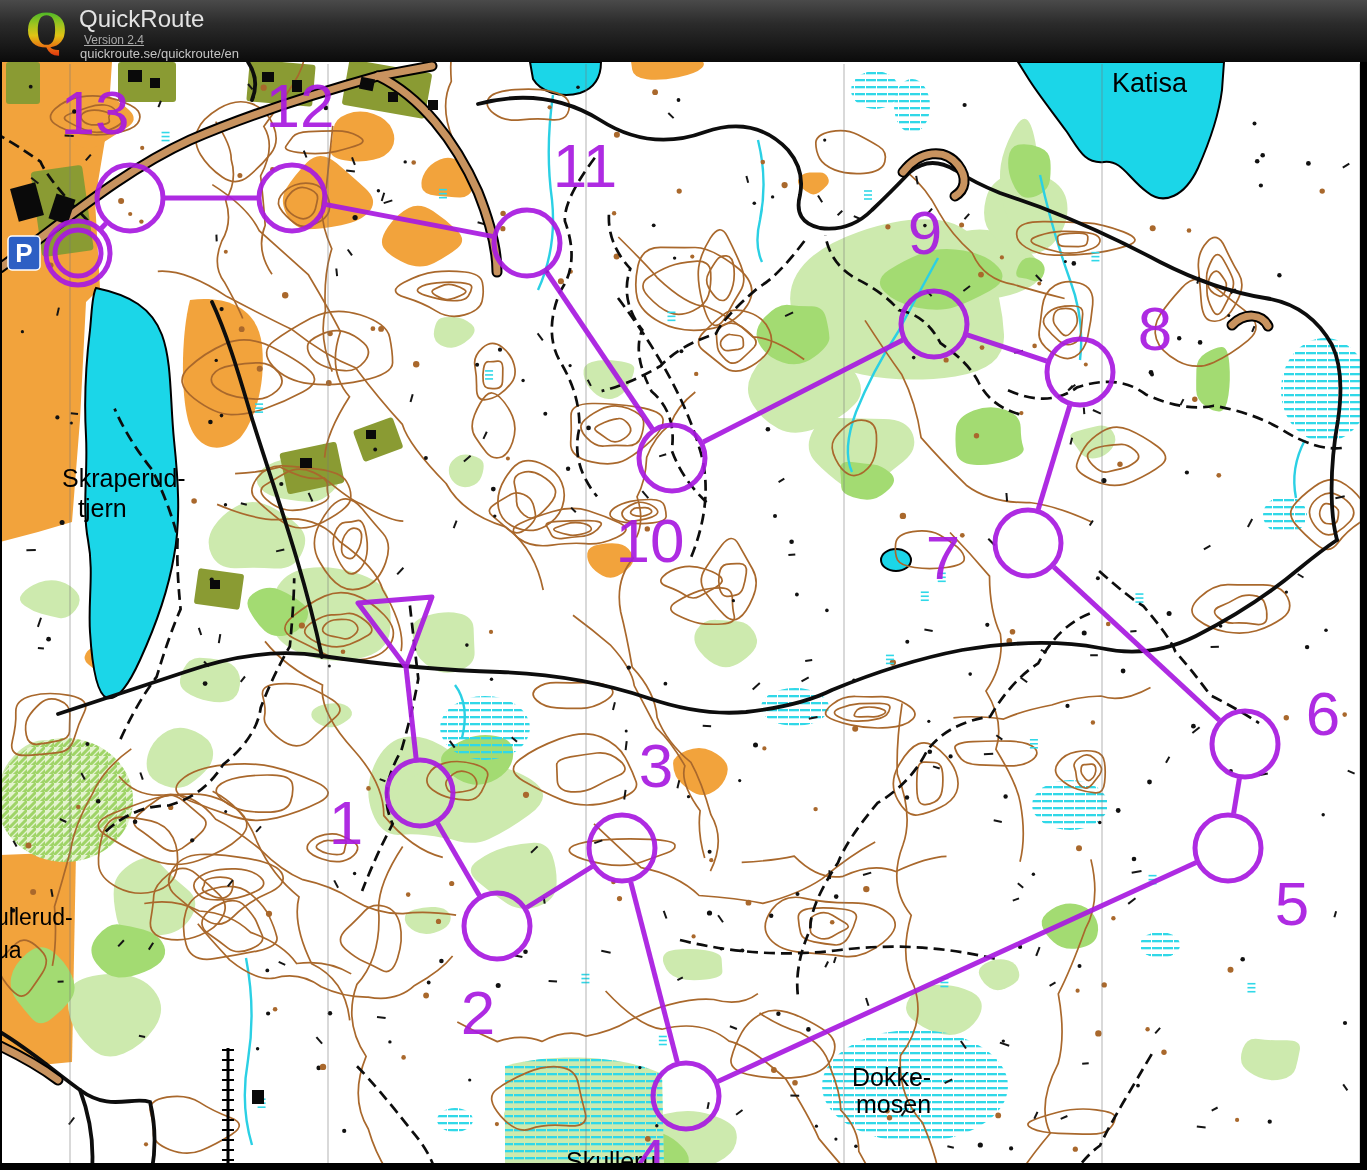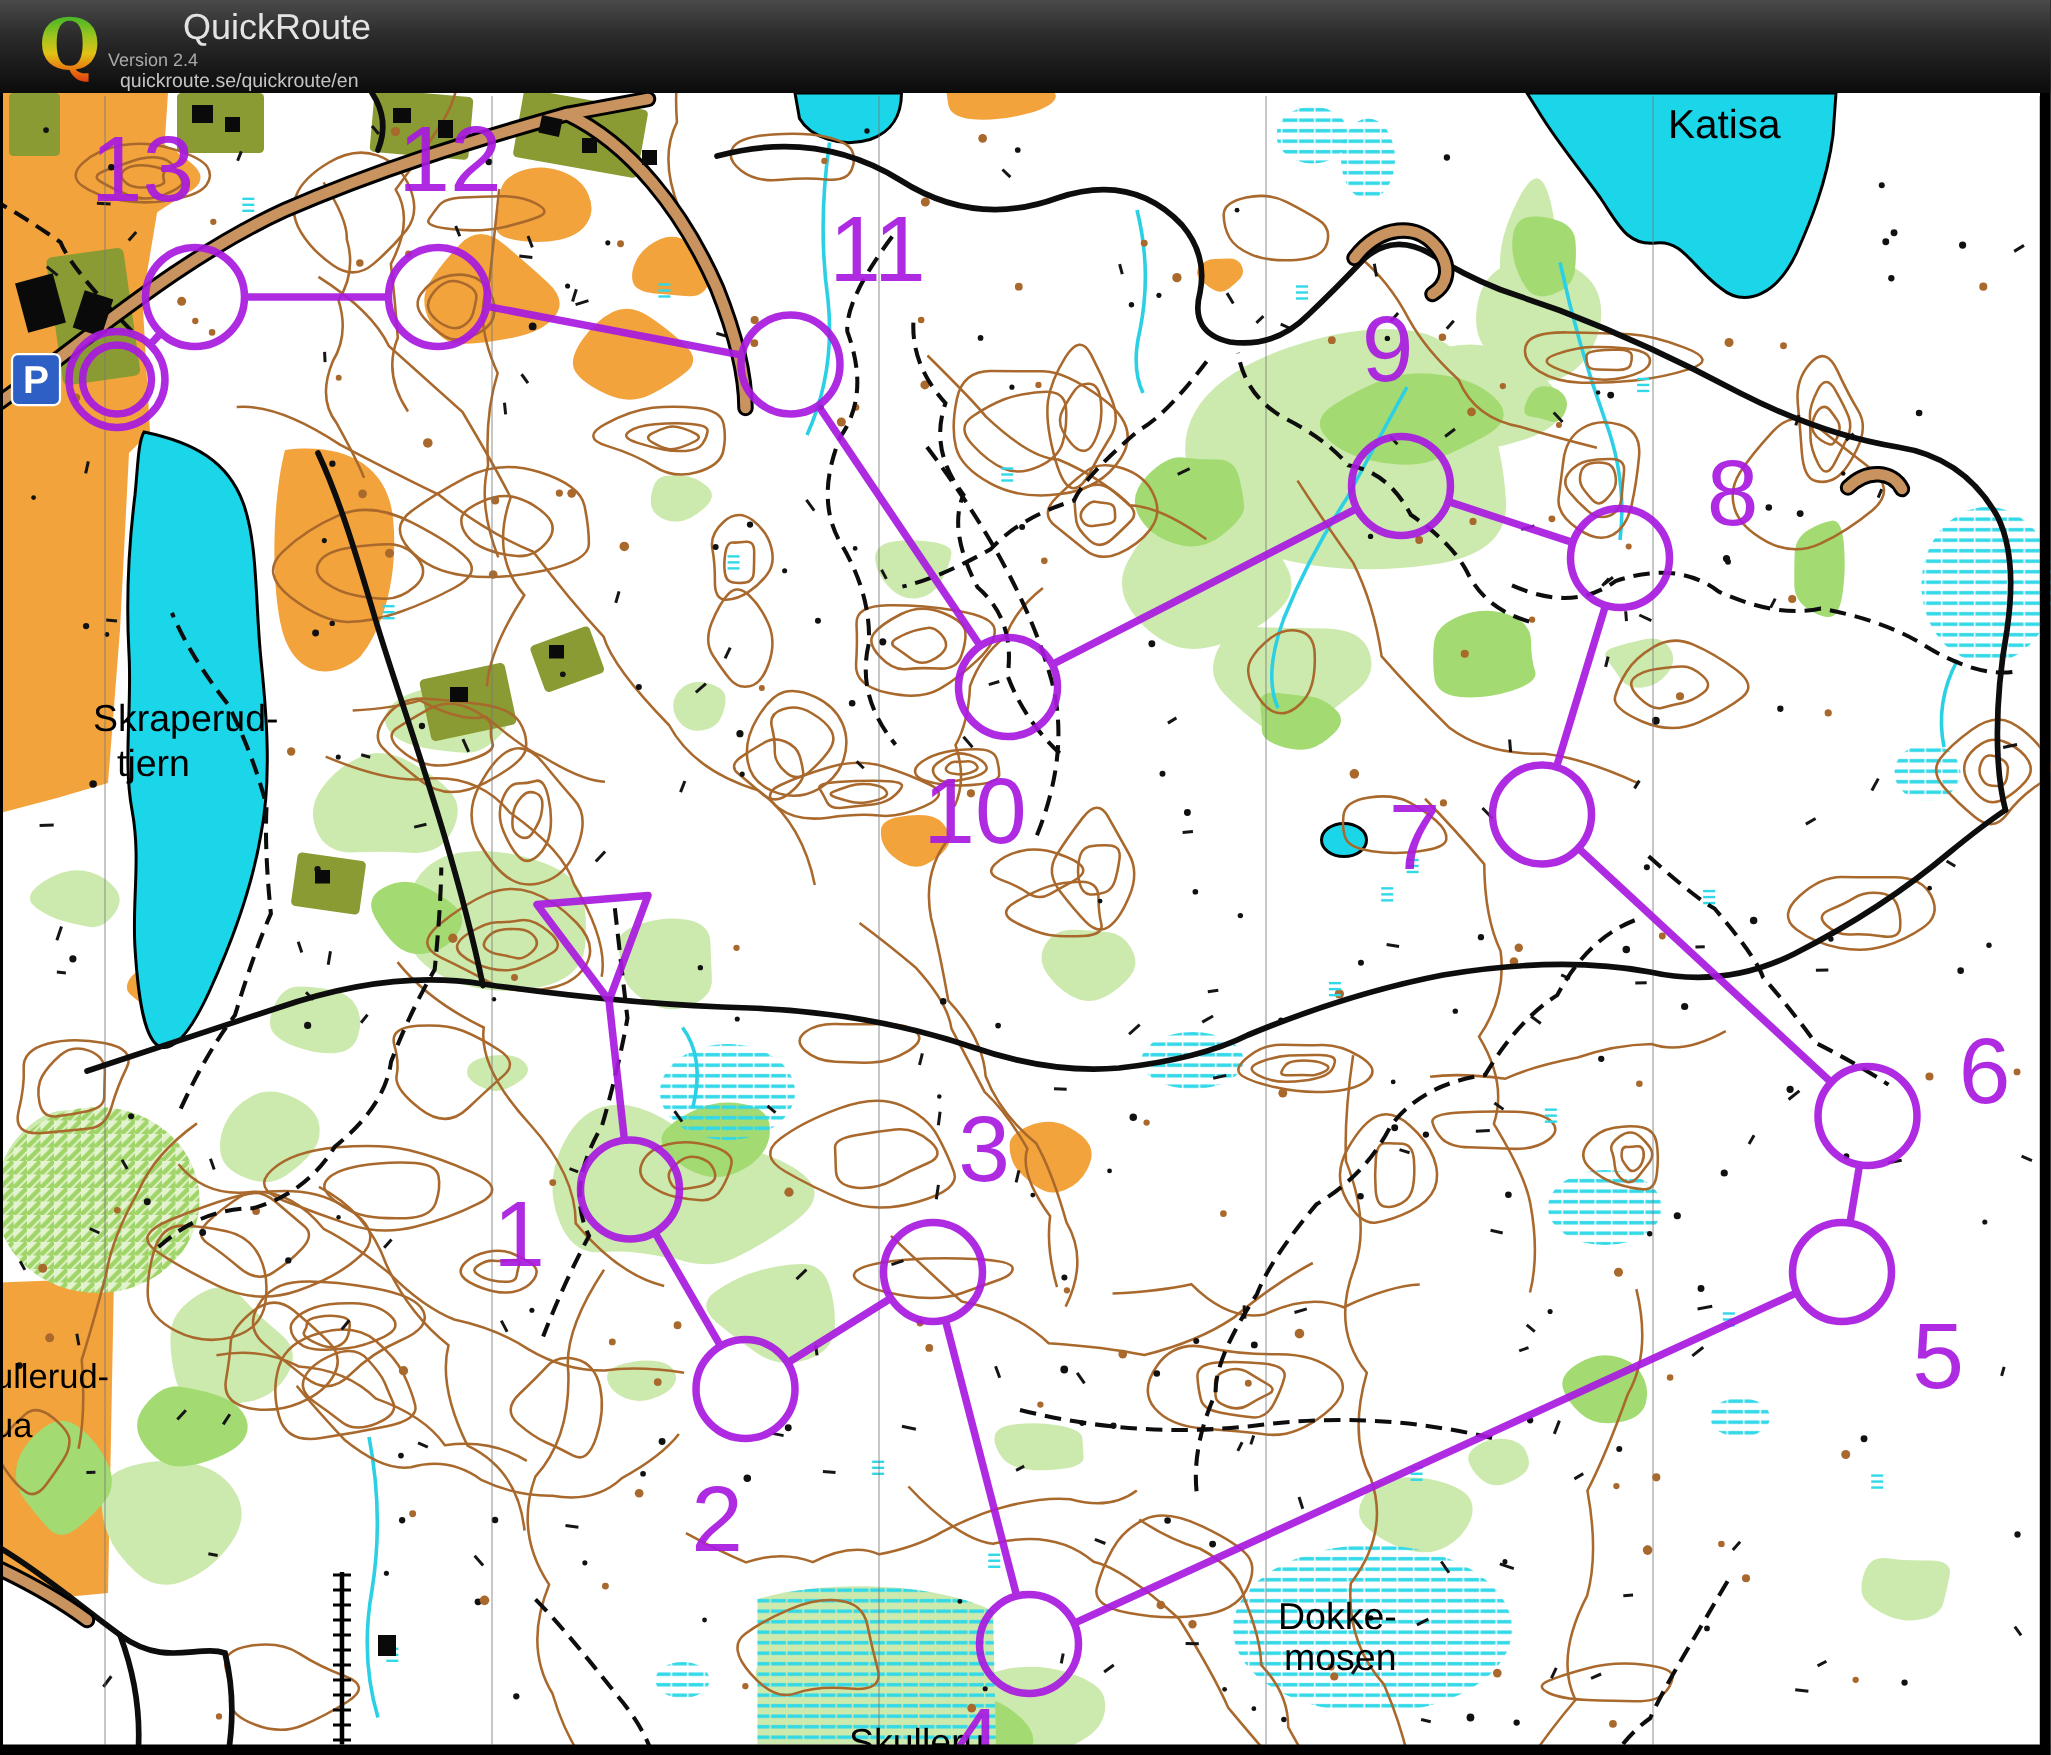--- a/index.html
+++ b/index.html
@@ -4,22 +4,22 @@
 <style>
   html,body{margin:0;padding:0;background:#000;}
   .app{position:relative;width:1367px;height:1170px;overflow:hidden;background:#000;
        font-family:"Liberation Sans",sans-serif;}
   .header{position:absolute;top:0;left:0;width:1367px;height:62px;z-index:20;
           background:linear-gradient(180deg,#4a4a4a 0%,#2b2b2b 38%,#0b0b0b 100%);}
   .logo{position:absolute;left:26px;top:2px;font-family:"DejaVu Serif",serif;
         font-size:47px;font-weight:bold;line-height:58px;
         background:linear-gradient(180deg,#2fb32a 10%,#9cc41f 38%,#e0c315 58%,#e87912 76%,#df2d0e 95%);
         -webkit-background-clip:text;background-clip:text;color:transparent;}
-  .app-title{position:absolute;left:79px;top:5px;font-size:24px;color:#e3e3e3;margin-left:43px;}
-  .app-version{position:absolute;left:72px;top:33px;font-size:12px;color:#a9a9a9;}
+  .app-title{position:absolute;left:79px;top:5px;font-size:24px;color:#e3e3e3;}
+  .app-version{position:absolute;left:84px;top:33px;font-size:12px;color:#a9a9a9;text-decoration:underline;}
   .app-url{position:absolute;left:80px;top:46px;font-size:13px;color:#c4c4c4;}
   #map{position:absolute;top:0;left:0;}
   text{font-family:"Liberation Sans",sans-serif;}
 </style>
 </head>
 <body>
 
 <div class="app">
   <div class="header">
     <div class="logo">Q</div>

